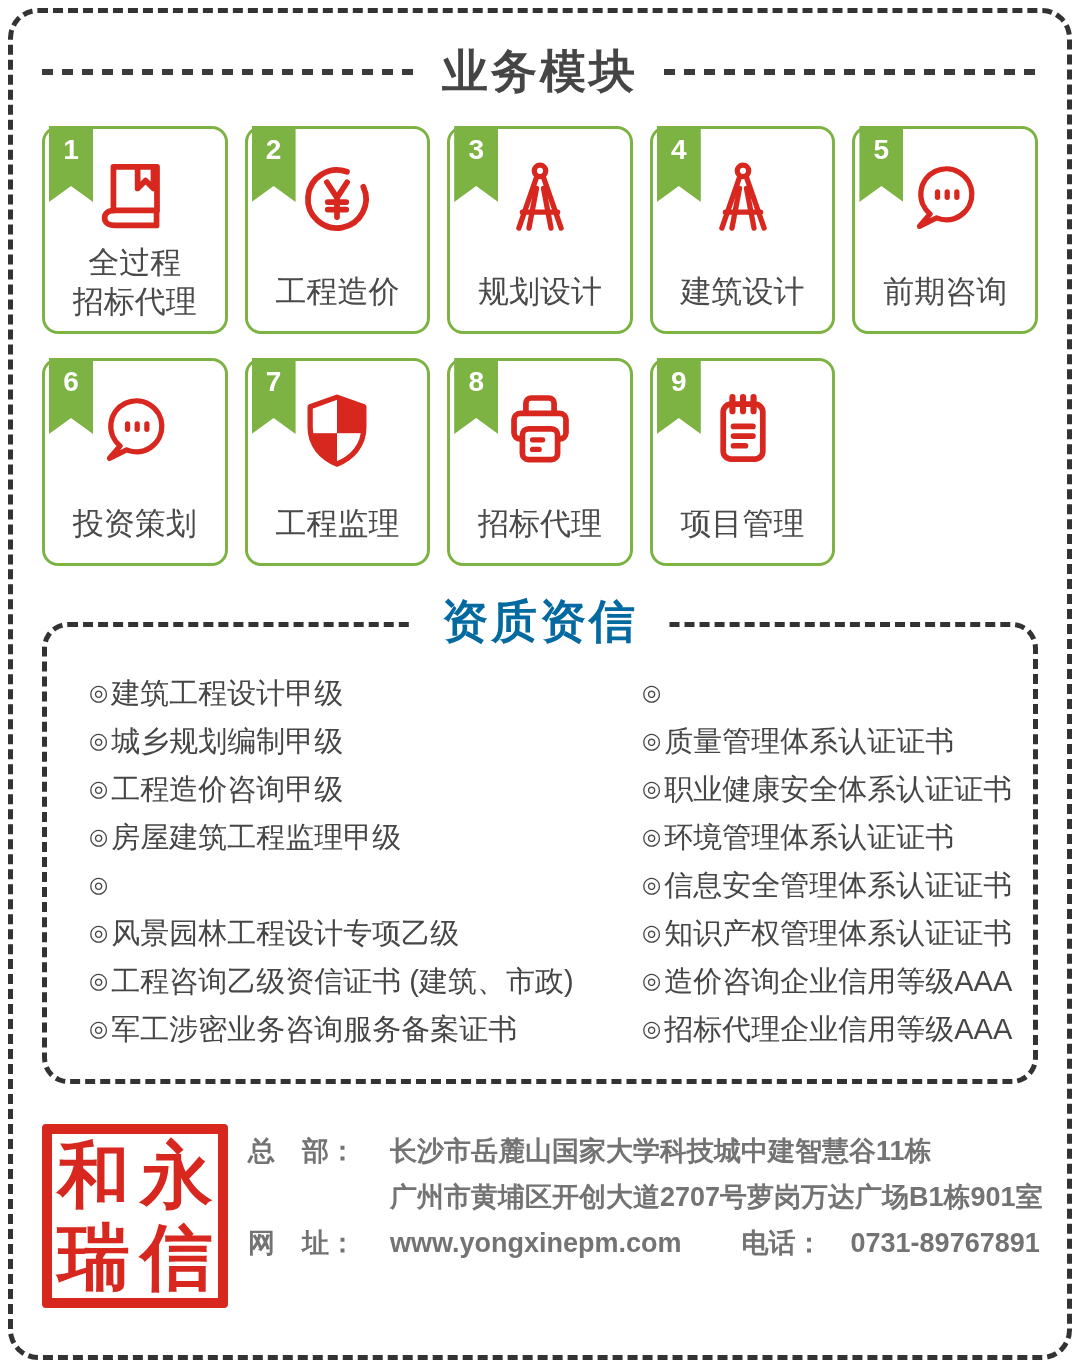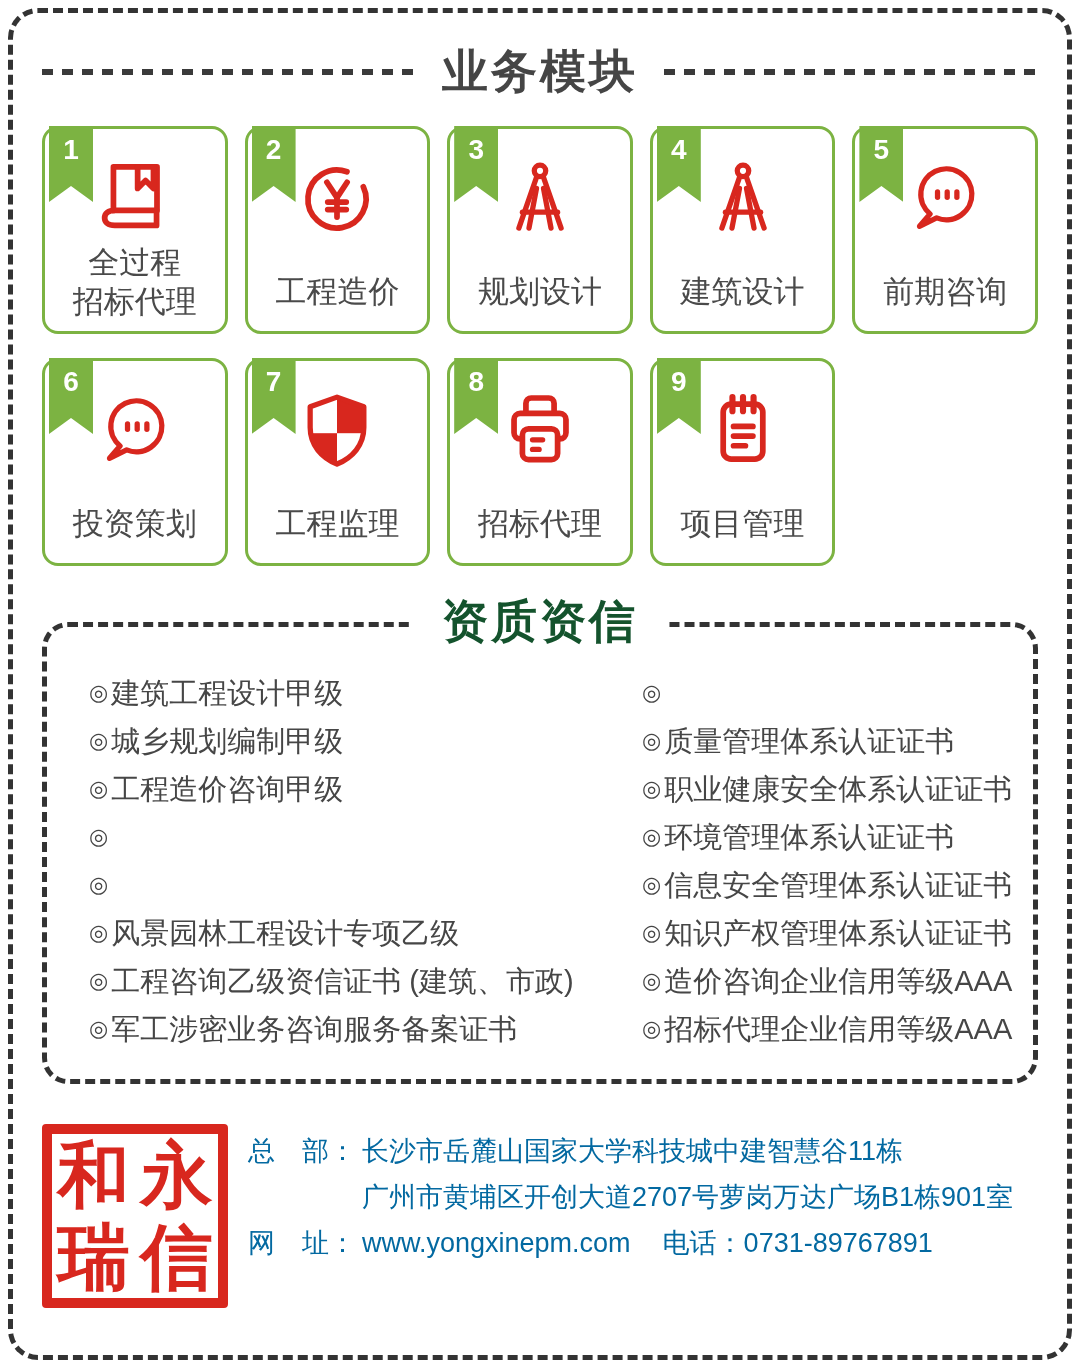--- a/index.html
+++ b/index.html
@@ -30,36 +30,36 @@
     padding-top:8px;box-sizing:border-box;
   }
   .card-icon{margin-top:26px;width:88px;height:88px;flex:0 0 auto;}
   .card-icon svg{width:100%;height:100%;display:block;}
   .card-label{margin-top:auto;margin-bottom:20px;text-align:center;font-size:31px;line-height:1.26;color:#4a4a4a;white-space:nowrap;}
 
   
   .qual-section{position:relative;margin-top:56px;}
   .qual-box{border:5px dashed #333333;border-radius:26px;padding:42px 24px 26px;box-sizing:border-box;}
   .qual-title-wrap{position:absolute;top:0;left:0;right:0;transform:translateY(-50%);display:flex;justify-content:center;pointer-events:none;}
-  .qual-title{background:#ffffff;padding:0 30px;font-size:46px;font-weight:bold;color:#14532d;letter-spacing:3px;}
+  .qual-title{background:#ffffff;padding:0 30px;font-size:46px;font-weight:bold;color:#0369a1;letter-spacing:3px;}
   .qual-columns{display:grid;grid-template-columns:545px 1fr;}
   .qual-list{list-style:none;margin:0;padding:0 0 0 18px;}
   .qual-list.col-right{padding-left:26px;}
   .qual-item{display:flex;align-items:center;font-size:29px;line-height:48px;color:#464646;white-space:nowrap;}
   .bullet{font-size:22px;margin-right:3px;flex:0 0 auto;}
 
   
   .footer{display:flex;margin-top:40px;gap:20px;align-items:flex-start;}
   .seal{
     width:186px;height:184px;border:10px solid #d8271e;border-radius:4px;box-sizing:border-box;
     display:grid;grid-template-columns:1fr 1fr;grid-template-rows:1fr 1fr;flex:0 0 auto;
   }
   .seal-char{display:flex;align-items:center;justify-content:center;font-size:72px;font-weight:bold;color:#d8271e;line-height:1;}
   .footer-rows{flex:1;padding-top:4px;min-width:0;}
-  .f-row{display:flex;align-items:baseline;font-size:27px;font-weight:400;color:#0369a1;line-height:46px;white-space:nowrap;}
+  .f-row{display:flex;align-items:baseline;font-size:27px;font-weight:700;color:#737373;line-height:46px;white-space:nowrap;gap:28px;}
   .f-label{display:inline-block;min-width:114px;white-space:pre;}
   .f-phone-label{margin-left:32px;}
 </style>
 </head>
 <body>
 
 <div class="outer-border"></div>
 
 <div class="content">
 
@@ -243,20 +243,21 @@
             <li class="qual-item">
               <span class="bullet">◎</span>
               <span class="qual-text">城乡规划编制甲级</span>
             </li>
             <li class="qual-item">
               <span class="bullet">◎</span>
               <span class="qual-text">工程造价咨询甲级</span>
             </li>
             <li class="qual-item">
               <span class="bullet">◎</span>
+              <span class="qual-text">房屋建筑工程监理甲级</span>
             </li>
             <li class="qual-item">
               <span class="bullet">◎</span>
             </li>
             <li class="qual-item">
               <span class="bullet">◎</span>
               <span class="qual-text">风景园林工程设计专项乙级</span>
             </li>
             <li class="qual-item">
               <span class="bullet">◎</span>

